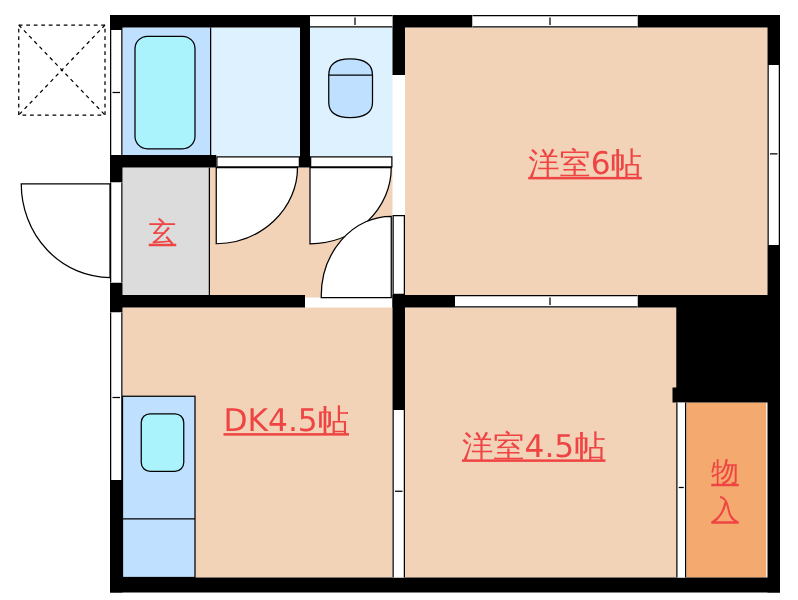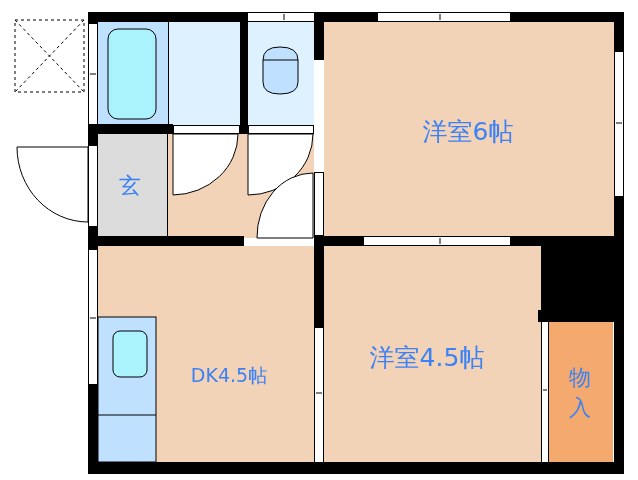--- a/index.html
+++ b/index.html
@@ -5,21 +5,21 @@
     html, body { margin:0; padding:0; background:#ffffff; }
     body { width:638px; height:480px; position:relative; overflow:hidden;
            font-family:"DejaVu Sans","Liberation Sans",sans-serif; }
     .abs { position:absolute; box-sizing:border-box; }
     .wall { background:#000; }
     .room-wood { background:#f2d3b7; }
     .room-wet { background:#ddf1ff; }
     .room-bath { background:#bfe0ff; }
     .room-genkan { background:#dcdcdc; }
     .room-storage { background:#f4aa6e; }
-    .label { position:absolute; color:#3b82f6; white-space:nowrap; font-size:24px; transform:translate(-50%,-50%); }
+    .label { position:absolute; color:#ef4444; white-space:nowrap; font-size:24px; transform:translate(-50%,-50%);text-decoration:underline; }
     .window { background:#fff; }
     svg { position:absolute; left:0; top:0; }
   </style>
 </head>
 <body>
 
 <div>
 
   <div class="abs room-bath" style="left:98px;top:22px;width:70px;height:103px;"></div>
   <div class="abs room-wet" style="left:168px;top:22px;width:72px;height:103px;border-left:1px solid #000;"></div>
@@ -96,17 +96,17 @@
       <line x1="616" y1="123" x2="622" y2="123"></line>
       <line x1="90" y1="74" x2="96" y2="74"></line>
       <line x1="90" y1="318" x2="96" y2="318"></line>
       <line x1="316" y1="393" x2="322" y2="393"></line>
       <line x1="543" y1="390" x2="547" y2="390"></line>
     </g>
   </svg>
 
   <span class="label" style="left:468px;top:131px;font-size:25px;">洋室6帖</span>
   <span class="label" style="left:427px;top:357px;font-size:25px;">洋室4.5帖</span>
-  <span class="label" style="left:229px;top:376px;font-size:19px;">DK4.5帖</span>
+  <span class="label" style="left:229px;top:336px;font-size:25px;">DK4.5帖</span>
   <span class="label" style="left:130px;top:186px;font-size:22px;">玄</span>
   <span class="label" style="left:580px;top:378px;font-size:22px;">物</span>
   <span class="label" style="left:580px;top:408px;font-size:22px;">入</span>
 </div>
 
 </body></html>

